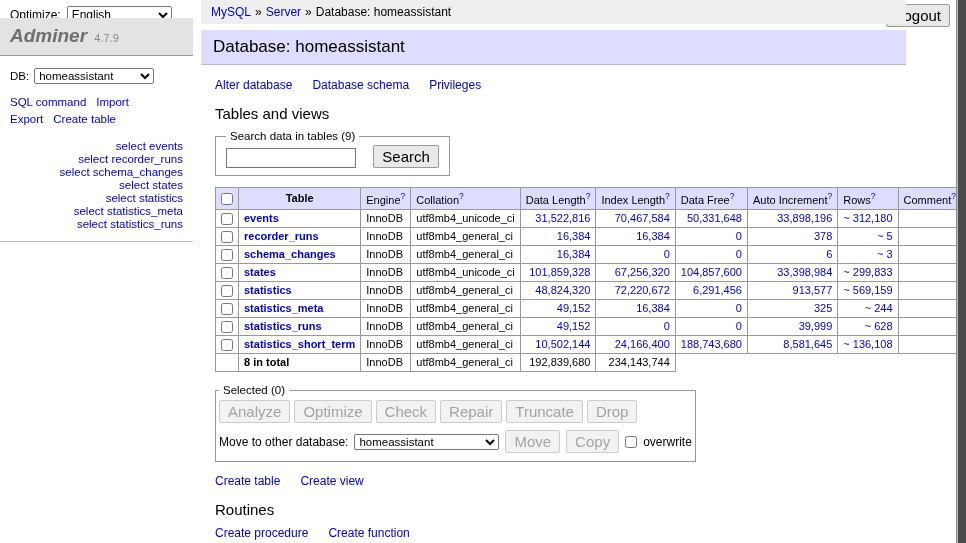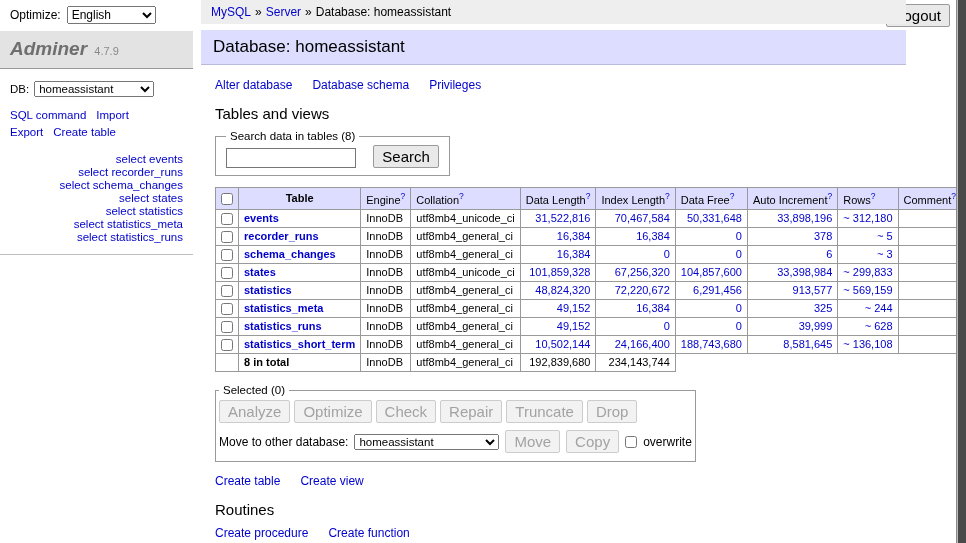--- a/index.html
+++ b/index.html
@@ -7,33 +7,33 @@
   body { font-family:"Liberation Sans", sans-serif; font-size:12px; color:#000; background:#fff; }
   .page { position:relative; width:966px; height:543px; overflow:hidden; background:#fff; }
 
   a.lnk { color:#0000cc; text-decoration:none; cursor:pointer; }
   .bold { font-weight:bold; }
   .sp  { margin-right:10px; }
   .sp2 { margin-right:20px; }
 
   
   .lang-row { position:absolute; left:0; top:0; padding:6px 10px; }
-  .lang-row select { margin-left:6px; width:89px; font-size:12px; }
+  .lang-row select { margin-left:6px; width:105px; font-size:12px; }
 
   
   .logout { position:absolute; top:4px; right:16px; }
 
   
   .btn { font-family:"Liberation Sans",sans-serif; font-size:15px; padding:2px 8px;
          background:#e9e9e9; border:1px solid #9a9a9a; border-radius:2px; color:#000; cursor:pointer; }
   .btn:disabled { color:#a3a3a3; border-color:#cccccc; background:#f2f2f2; cursor:default; }
   .op { margin-right:4px; }
 
   
-  .sidebar { position:absolute; left:0; top:31px; width:193px; font-size:11.5px; }
+  .sidebar { position:absolute; left:0; top:18px; width:193px; font-size:11.5px; }
   .app-header { background:#e3e3e3; border-bottom:1px solid #999; padding:7px 10px 8px; }
   .app-name { font-size:19px; font-weight:bold; font-style:italic; color:#6f6f6f; }
   .app-version { font-size:11px; color:#8a8a8a; margin-left:4px; }
   .db-row { margin:12px 10px 10px; }
   .db-row select { margin-left:5px; width:120px; font-size:11.5px; }
   .sidebar-actions { margin:2px 10px 0; }
   .link-line { line-height:1.45; }
   .tables-menu { margin-top:13px; padding:0 10px 10px; border-bottom:1px solid #bdbdbd;text-align:right; }
   .tables-menu ul { list-style:none; margin:0; padding:0; }
   .tables-menu li { line-height:13px; padding:0 0 0 0; white-space:nowrap; }
@@ -128,21 +128,21 @@
     </div>
 
     <h2 class="db-title">Database: homeassistant</h2>
 
     <div class="content">
       <div class="actions"><a class="lnk sp2" href="#">Alter database</a><a class="lnk sp2" href="#">Database schema</a><a class="lnk sp2" href="#">Privileges</a></div>
 
       <h3>Tables and views</h3>
 
       <fieldset class="search-fs">
-        <legend>Search data in tables (8)</legend>
+        <legend>Search data in tables (9)</legend>
         <input type="text" class="search-input" value="" style="">
         <button class="btn search-btn">Search</button>
       </fieldset>
 
       <table class="tables">
         <thead>
           <tr>
             <td class="chk"><input type="checkbox" style=""></td>
           <td class="hcell col-name"><span class="bold">Table</span></td>
               <td class="hcell col-engine"><span class="">Engine</span><sup><a class="lnk help" href="#">?</a></sup></td>

